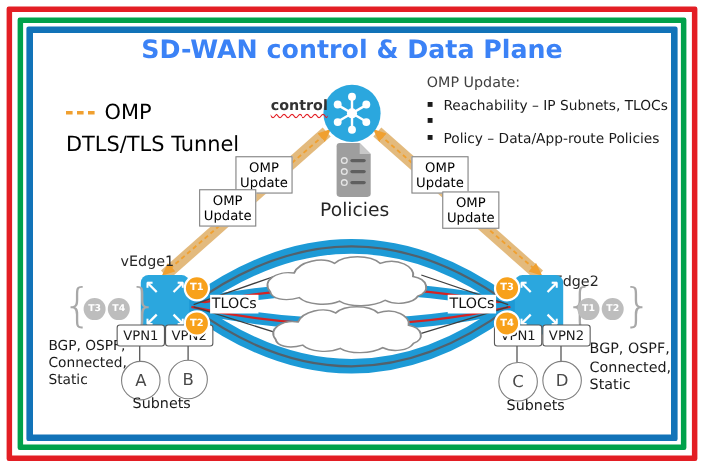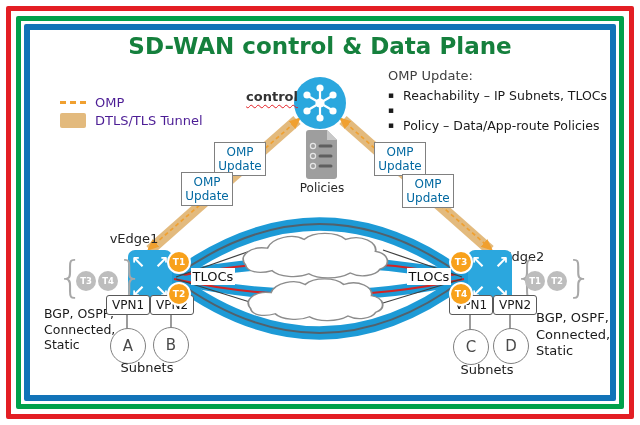--- a/index.html
+++ b/index.html
@@ -4,37 +4,37 @@
 <style>
   html,body{margin:0;padding:0;background:#fff;}
   #stage{position:relative;width:640px;height:425px;background:#ffffff;overflow:hidden;
          font-family:"DejaVu Sans",sans-serif;color:#262626;}
   .frame{position:absolute;border-radius:2px;pointer-events:none;}
   #frame-red{inset:6px;border:5px solid #E31E24;}
   #frame-green{inset:16px;border:5px solid #00A14B;}
   #frame-blue{inset:24px;border:6px solid #1273B8;}
   #diagram-svg{position:absolute;left:0;top:0;z-index:1;}
   .ov{position:absolute;z-index:2;}
-  #page-title{left:0;right:0;top:33px;text-align:center;font-size:23px;font-weight:bold;color:#15803d;}
+  #page-title{left:0;right:0;top:33px;text-align:center;font-size:23px;font-weight:bold;color:#3b82f6;}
   
   .lrow{display:flex;align-items:center;gap:9px;height:18px;}
   .lg-dash{width:26px;border-top:3px dashed #F0A030;}
   .lg-swatch{width:26px;height:15px;border-radius:2px;}
   .lg-tan{background:#E3BA7D;}
   .lg-blue{background:#8FD6EF;}
   .lg-red{width:26px;height:3px;background:#D42323;border-radius:2px;}
-  .ltext{font-size:13px;color:#4c1d95;}
+  .ltext{font-size:19px;color:#000000;}
   
   #omp-panel{left:388px;top:68px;width:222px;}
   #omp-panel .hd{font-size:13px;margin-bottom:5px;color:#404040;}
   .bullet-row{display:flex;gap:9px;font-size:12.5px;line-height:15px;color:#1a1a1a;}
   .bullet-glyph{font-size:9px;line-height:15px;}
   
   .ompbox{position:absolute;z-index:3;width:50px;background:#fff;border:1px solid #808080;
-          text-align:center;font-size:12px;line-height:14px;padding:2px 0;color:#0369a1;}
+          text-align:center;font-size:12px;line-height:14px;padding:2px 0;color:#000000;}
   .vpn{position:absolute;z-index:3;width:42px;height:18px;background:#fff;border:1.5px solid #595959;
        border-radius:3px;font-size:12px;display:flex;align-items:center;justify-content:center;color:#1a1a1a;}
   
   .router{position:absolute;z-index:2;width:44px;height:54px;background:#2BA7DE;border-radius:7px;}
   .rarr{position:absolute;color:#fff;font-weight:bold;font-size:17px;line-height:17px;}
   .rarr.nw{left:3px;top:4px;}  .rarr.ne{right:3px;top:4px;}
   .rarr.sw{left:3px;bottom:4px;} .rarr.se{right:3px;bottom:4px;}
   .edge-label{font-size:13px;color:#262626;text-align:center;width:60px;}
   
   .tloc{position:absolute;z-index:4;width:24px;height:24px;border-radius:50%;background:#F8A11B;
@@ -45,21 +45,21 @@
   .brace{position:absolute;z-index:2;font-size:42px;line-height:40px;color:#A8A8A8;font-weight:200;}
   
   .subnet{position:absolute;z-index:2;width:34px;height:34px;border:1.4px solid #7f7f7f;border-radius:50%;
           background:#fff;font-size:15px;color:#4a4a4a;display:flex;align-items:center;justify-content:center;}
   .subnets-label{font-size:13px;color:#1a1a1a;text-align:center;width:70px;}
   .routing{font-size:12.5px;line-height:15.5px;color:#1a1a1a;}
   .routing span{display:block;}
   
   #vsmart-label{left:238px;top:89px;width:60px;text-align:right;font-size:13px;font-weight:bold;color:#333;
     text-decoration:underline;text-decoration-style:wavy;text-decoration-color:#E31E24;text-decoration-thickness:1px;text-underline-offset:3px;}
-  #policies-label{left:291px;top:181px;width:62px;text-align:center;font-size:12px;color:#262626;}
+  #policies-label{left:291px;top:181px;width:62px;text-align:center;font-size:17px;color:#262626;}
   .cloud-label{font-size:14px;color:#4d4d4d;text-align:center;width:100px;}
   .tlocs-label{font-size:13px;color:#111;background:#fff;text-align:center;width:44px;padding:1px 0;}
 </style>
 </head>
 <body>
 
 <div id="stage">
 
   <div class="frame" id="frame-red"></div>
   <div class="frame" id="frame-green"></div>
@@ -143,21 +143,21 @@
       </g>
     </g>
   </svg>
 
   <div class="ov" id="page-title">SD-WAN control &amp; Data Plane</div>
 
   <div class="ov lrow" style="left:60px;top:93px;">
     <span class="lg-dash"></span>
     <span class="ltext">OMP</span>
   </div>
-  <div class="ov lrow" style="left:60px;top:111px;">
+  <div class="ov lrow" style="left:60px;top:111px;flex-direction:column;">
     <span class="lg-swatch lg-tan"></span>
     <span class="ltext">DTLS/TLS Tunnel</span>
   </div>
 
   <div class="ov" id="omp-panel">
     <div class="hd">OMP Update:</div>
     <div class="bullet-row">
       <span class="bullet-glyph">▪</span>
       <span>Reachability – IP Subnets, TLOCs</span>
     </div>

